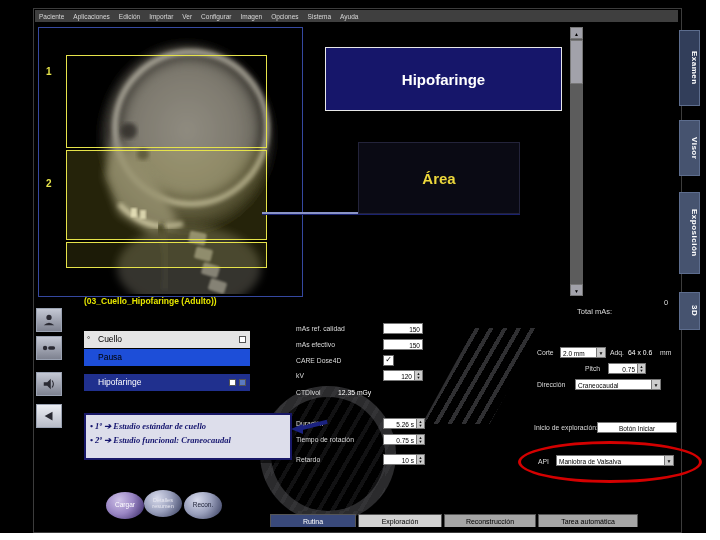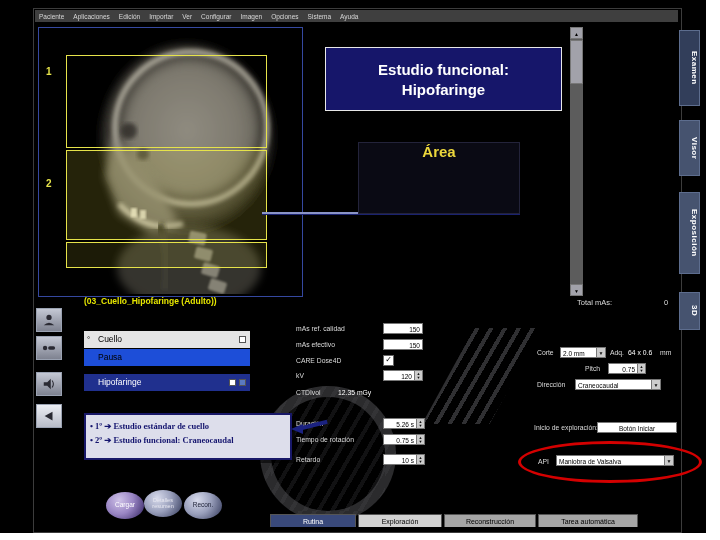--- a/index.html
+++ b/index.html
@@ -29,21 +29,21 @@
   .sarrow{position:absolute;left:0;width:13px;height:12px;background:#a2a2aa;color:#000;
           font-size:5px;line-height:12px;text-align:center;border:1px solid #777;box-sizing:border-box;}
   .sthumb{position:absolute;left:0;top:13px;width:13px;height:44px;background:#a2a2aa;border:1px solid #777;box-sizing:border-box;}
 
   
   .co1{position:absolute;left:325px;top:47px;width:235px;height:62px;background:#16166a;
        border:1px solid #e8e8e8;color:#fff;font-weight:bold;font-size:15px;text-align:center;
        display:flex;flex-direction:column;justify-content:center;gap:3px;z-index:6;}
   .co2{position:absolute;left:358px;top:142px;width:160px;height:70px;background:#0a0a14;
        border:1px solid #23233a;color:#ecd73c;font-weight:bold;font-size:15px;text-align:center;
-       display:flex;flex-direction:column;justify-content:space-between;gap:3px;z-index:6;}
+       display:flex;flex-direction:column;justify-content:center;gap:3px;z-index:6;}
   .underline{position:absolute;left:262px;top:212px;width:258px;height:2px;background:#8a94c8;
        border-bottom:1px solid #1a2270;z-index:5;}
 
   
   .lbl{position:absolute;color:#dcdcdc;font-size:6.8px;white-space:nowrap;z-index:3;}
   .ylbl{position:absolute;color:#e6e600;font-weight:bold;font-size:8.5px;white-space:nowrap;z-index:3;}
   .fld{position:absolute;height:11px;display:flex;z-index:3;}
   .fld .val{background:#fff;color:#000;font-size:6.5px;line-height:9px;padding:1px 2px 0;flex:1;
             border:1px solid #777;box-sizing:border-box;white-space:nowrap;overflow:hidden;}
   .val.r{text-align:right;}
@@ -62,21 +62,21 @@
   .step .mk{position:absolute;left:3px;top:0;font-size:6px;}
   .sq{position:absolute;width:7px;height:7px;top:5px;border:1px solid #555;box-sizing:border-box;}
 
   
   .sbtn{position:absolute;left:36px;width:26px;height:24px;background:linear-gradient(#c4c8d4,#7e8290);
         border:1px solid #9aa2b2;box-sizing:border-box;display:flex;align-items:center;justify-content:center;z-index:3;}
 
   
   .note-blue{position:absolute;left:84px;top:413px;width:208px;height:47px;background:#dddeeb;
         border:2px solid #181868;color:#14146e;font-family:"Liberation Serif",serif;font-weight:bold;
-        font-size:8.5px;padding:6px 4px;box-sizing:border-box;z-index:8;box-shadow:3px 3px 0 rgba(0,0,0,.55);}
+        font-size:8.5px;padding:6px 4px;box-sizing:border-box;z-index:8;box-shadow:3px 3px 0 rgba(0,0,0,.55);font-style:italic;}
   .note-blue div{margin-bottom:4px;white-space:nowrap;}
   .note-yellow{position:absolute;left:434px;top:470px;width:140px;height:34px;background:#f2e14a;
         border:1px solid #333;color:#000;font-family:"Liberation Serif",serif;font-weight:bold;font-size:9px;
         text-align:center;display:flex;flex-direction:column;justify-content:center;z-index:10;
         box-shadow:2px 2px 0 rgba(0,0,0,.5);}
   .red-ellipse{position:absolute;left:518px;top:441px;width:178px;height:36px;border:3px solid #d40000;
         border-radius:50%;z-index:9;}
   .arrow-head{position:absolute;left:291px;top:424px;width:0;height:0;border-top:5px solid transparent;
         border-bottom:5px solid transparent;border-right:12px solid #1b2280;z-index:8;}
   .arrow-tail{position:absolute;left:302px;top:426px;width:26px;height:4px;background:#1b2280;
@@ -174,31 +174,30 @@
   <div class="scroll">
     <div class="sarrow" style="top:0;">▲</div>
     <div class="sthumb"></div>
     <div class="sarrow" style="bottom:0;">▼</div>
   </div>
 
   <div class="wm1"></div>
   <div class="wm2"></div>
 
   <div class="co1">
-    <div>Estudio funcional:</div>
     <div>Hipofaringe</div>
   </div>
 
   <div class="co2">
     <div>Área</div>
   </div>
   <div class="underline"></div>
 
   <div class="ylbl" style="left:84px;top:296px;">(03_Cuello_Hipofaringe (Adulto))</div>
-  <div class="lbl" style="left:577px;top:298px;font-size:7.5px;">Total mAs:</div>
+  <div class="lbl" style="left:577px;top:307px;font-size:7.5px;">Total mAs:</div>
   <div class="lbl" style="left:664px;top:298px;font-size:7.5px;">0</div>
 
   <div class="sbtn" style="top:308px;">
     <svg width="14" height="14" viewBox="0 0 16 16">
       <circle cx="8" cy="5" r="3" fill="#2a2a33"></circle>
           <path d="M2 14 Q8 8 14 14 Z" fill="#2a2a33"></path>
     </svg>
   </div>
   <div class="sbtn" style="top:336px;">
     <svg width="14" height="14" viewBox="0 0 16 16">

